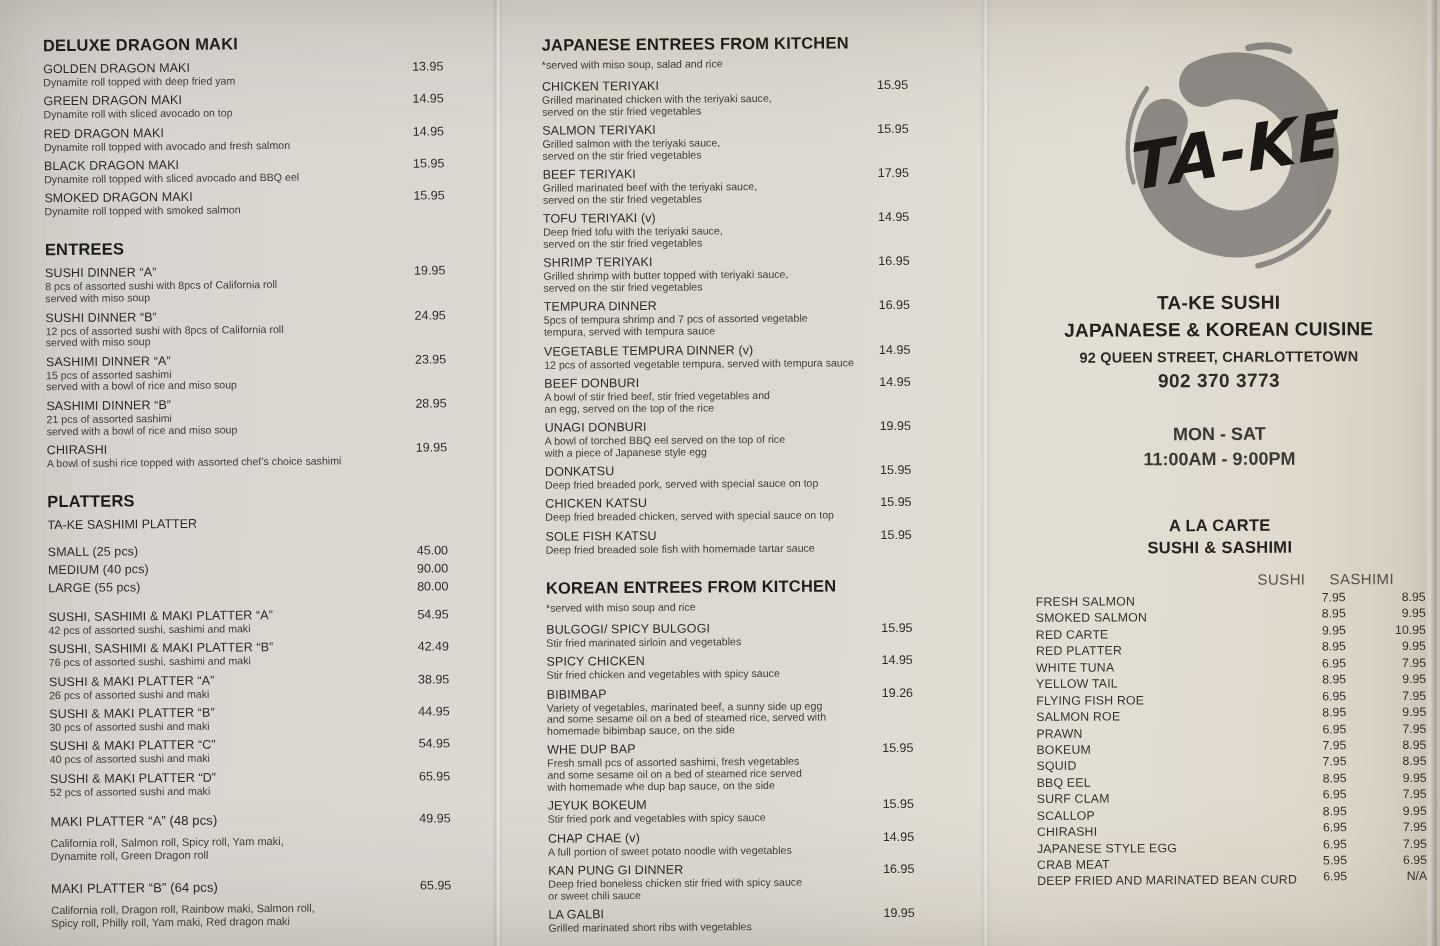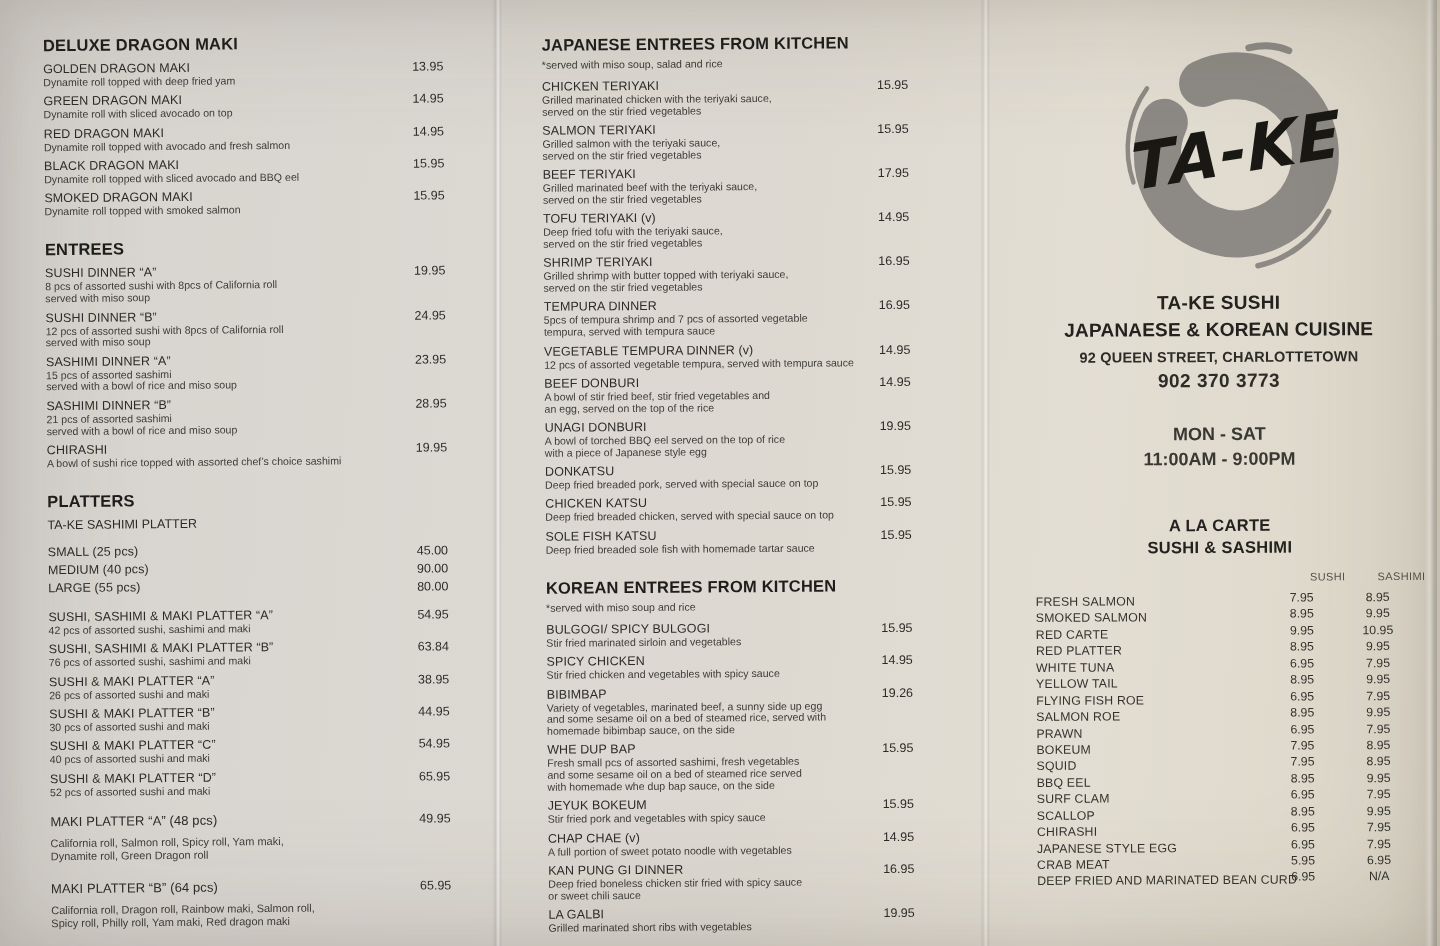--- a/index.html
+++ b/index.html
@@ -54,26 +54,26 @@
   .r-name{font-size:19px;font-weight:bold;color:#23221f;letter-spacing:.3px;margin-top:14px;}
   .r-cuisine{font-size:19px;font-weight:bold;color:#23221f;letter-spacing:.2px;margin-top:5px;}
   .r-address{font-size:14.5px;font-weight:600;color:#2d2c29;margin-top:8px;letter-spacing:.2px;}
   .r-phone{font-size:19px;font-weight:600;color:#2d2c29;margin-top:5px;letter-spacing:.5px;}
   .r-days{font-size:18px;font-weight:600;color:#3a3833;margin-top:32px;}
   .r-hours{font-size:18px;font-weight:600;color:#3a3833;margin-top:4px;}
   .alc-title1{font-size:16.5px;font-weight:bold;color:#23221f;margin-top:46px;letter-spacing:.3px;}
   .alc-title2{font-size:16.5px;font-weight:bold;color:#23221f;margin-top:3px;letter-spacing:.3px;}
   .alc{position:relative;margin:14px 0 0 50px;width:380px;}
   .alc-head{position:relative;height:20px;}
-  .alc-head span{position:absolute;top:0;font-size:11px;color:#55524c;letter-spacing:.4px;text-align:right;}
+  .alc-head span{position:absolute;top:0;font-size:15px;color:#55524c;letter-spacing:.4px;text-align:left;}
   .alc-col-sushi{left:222px;width:88px;}
   .alc-col-sashimi{left:294px;width:96px;}
   .arow{position:relative;height:16.45px;}
   .aname{font-size:12.3px;color:#34322e;letter-spacing:.2px;}
-  .asushi,.asashimi{position:absolute;top:0;font-size:12.3px;color:#34322e;text-align:center;}
+  .asushi,.asashimi{position:absolute;top:0;font-size:12.3px;color:#34322e;text-align:right;}
   .asushi{left:222px;width:88px;}
   .asashimi{left:294px;width:96px;}
 </style>
 </head>
 <body>
 
 <div>
 
   <div class="panel panel-left">
     <section>
@@ -181,21 +181,21 @@
 
           <div class="item">
             <div class="iname">SUSHI, SASHIMI &amp; MAKI PLATTER “A”</div>
             <div class="idesc">42 pcs of assorted sushi, sashimi and maki</div>
             <div class="iprice">54.95</div>
           </div>
 
           <div class="item">
             <div class="iname">SUSHI, SASHIMI &amp; MAKI PLATTER “B”</div>
             <div class="idesc">76 pcs of assorted sushi, sashimi and maki</div>
-            <div class="iprice">63.84</div>
+            <div class="iprice">42.49</div>
           </div>
 
           <div class="item">
             <div class="iname">SUSHI &amp; MAKI PLATTER “A”</div>
             <div class="idesc">26 pcs of assorted sushi and maki</div>
             <div class="iprice">38.95</div>
           </div>
 
           <div class="item">
             <div class="iname">SUSHI &amp; MAKI PLATTER “B”</div>

